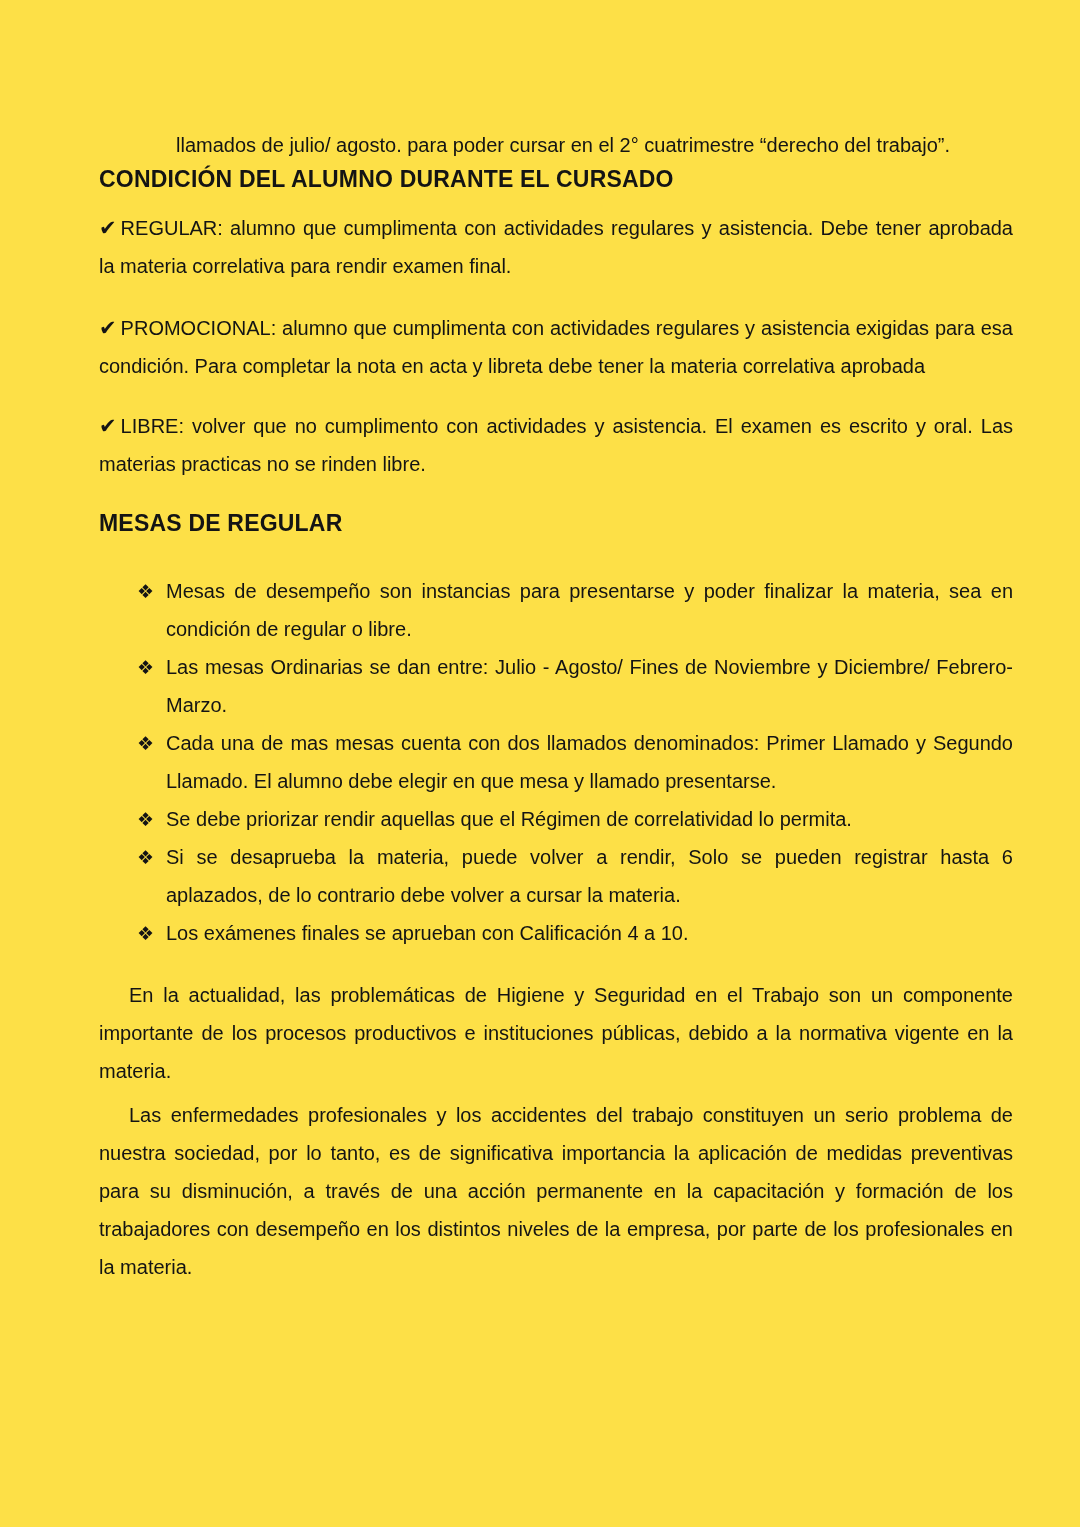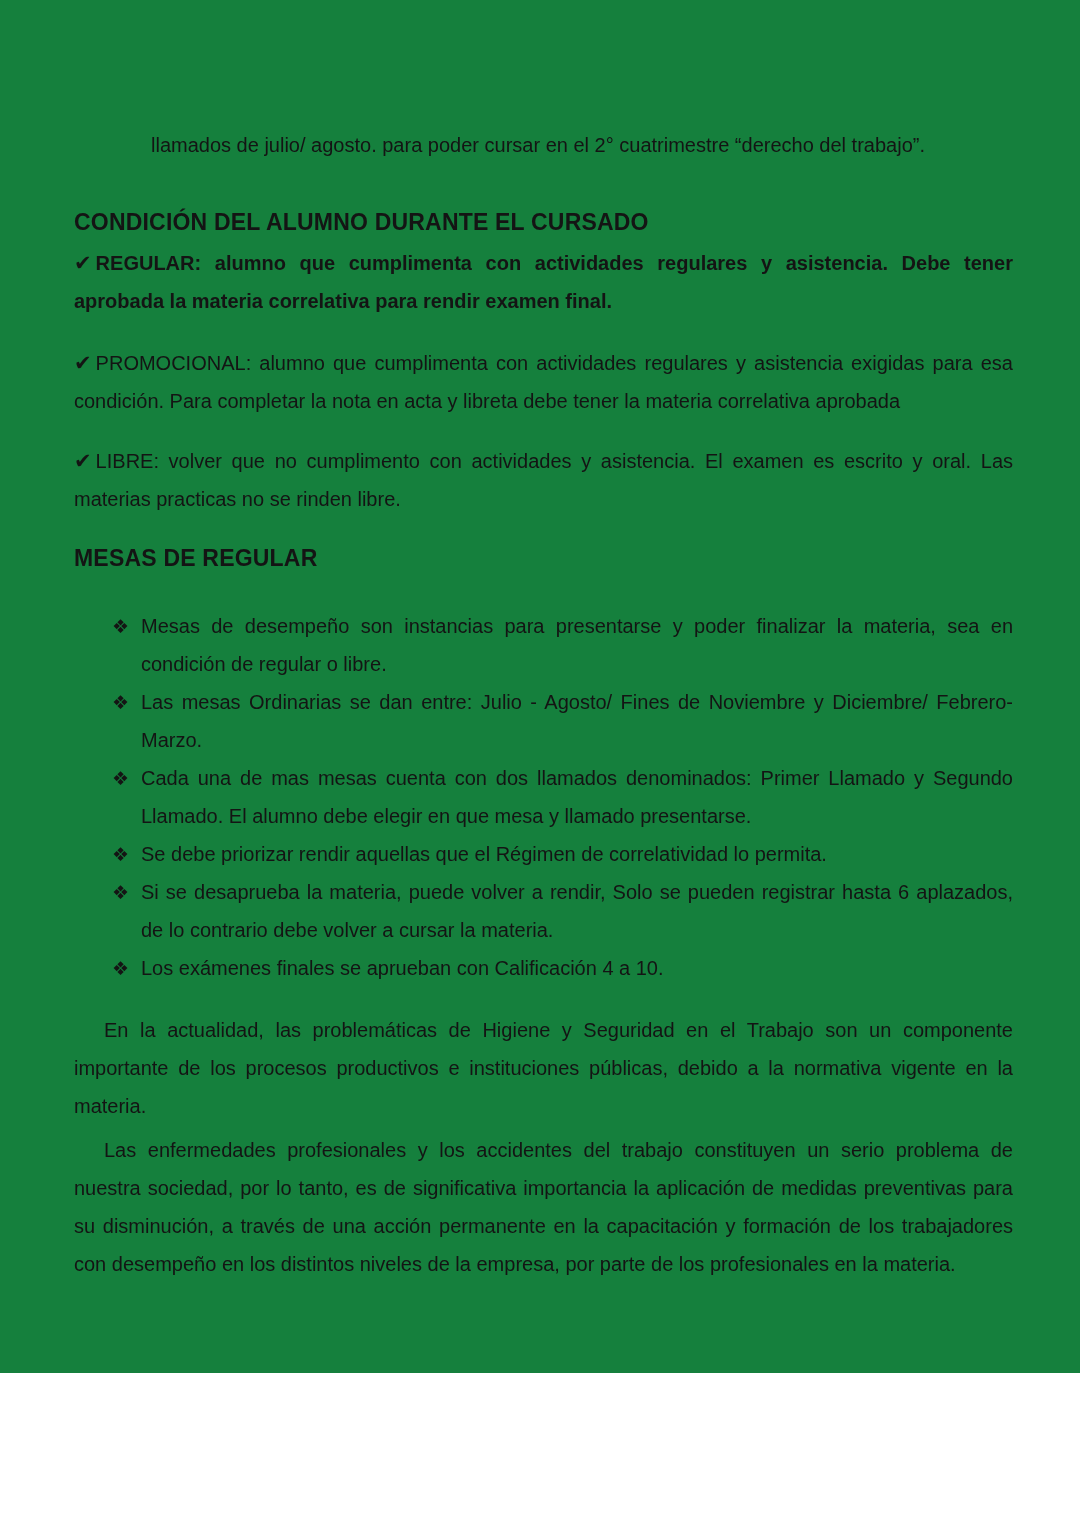--- a/index.html
+++ b/index.html
@@ -4,27 +4,27 @@
 <style>
   * { margin: 0; padding: 0; box-sizing: border-box; }
   html, body { background: #ffffff; }
   body {
     width: 1080px; height: 1527px;
     font-family: "Liberation Sans", "DejaVu Sans", sans-serif;
     color: #141414;
     position: relative;
     overflow: hidden;
   }
-  .page { width: 1080px; height: 1373px; padding: 126px 67px 0 74px; background: #15803d; }
+  .page { width: 1080px; height: 1527px; padding: 126px 67px 0 99px; background: #fde047; }
   p, li { font-size: 20px; line-height: 38px; text-align: justify; }
   .intro { margin-left: 77px; }
   .h { font-size: 23px; line-height: 30px; font-weight: bold; letter-spacing: 0.2px; }
-  .h-condicion { margin-top: 43px; }
+  .h-condicion { }
   .check-item { position: relative; }
-  .ci-1 { margin-top: 7px; font-weight: bold; }
+  .ci-1 { margin-top: 15px; }
   .ci-2 { margin-top: 24px; }
   .ci-3 { margin-top: 22px; }
   .check { font-family: "DejaVu Sans", sans-serif; margin-right: 4px; font-size: 21px; }
   .h-mesas { margin-top: 25px; }
   .bullets { list-style: none; margin-top: 34px; margin-left: 38px; }
   .bullets li { position: relative; padding-left: 29px; }
   .diamond { position: absolute; left: 0; top: 0; font-family: "DejaVu Sans", sans-serif; font-size: 19px; }
   .h-fund { margin-top: 25px; margin-left: 37px; }
   .body-para { text-indent: 30px; }
   .fp-1 { margin-top: 24px; }

